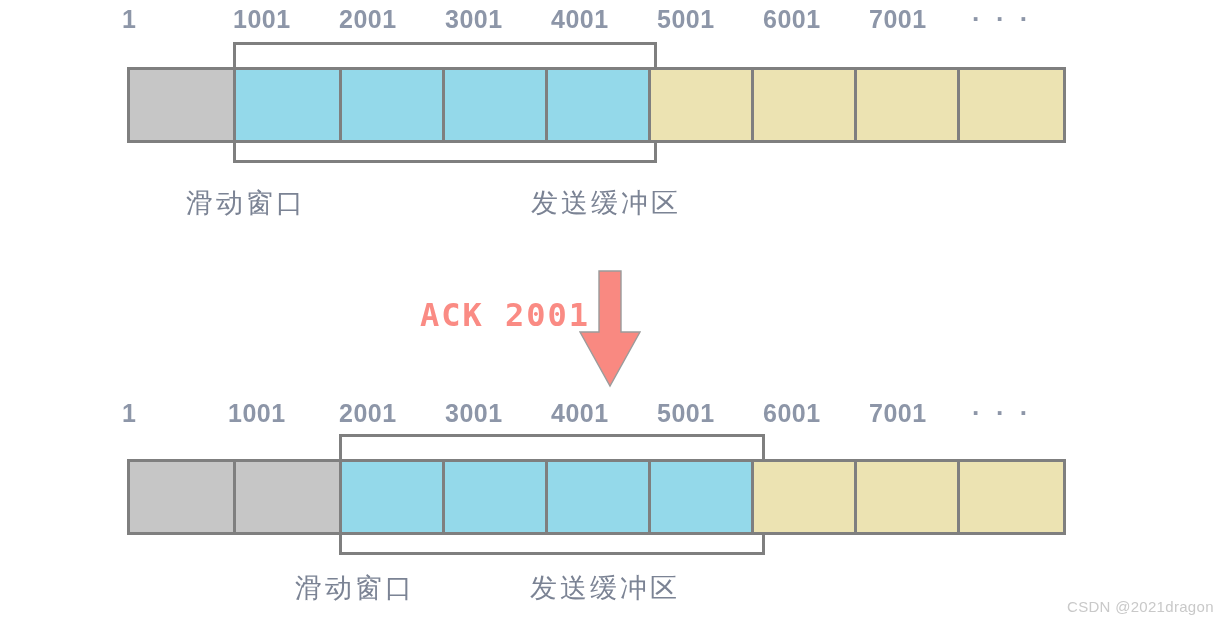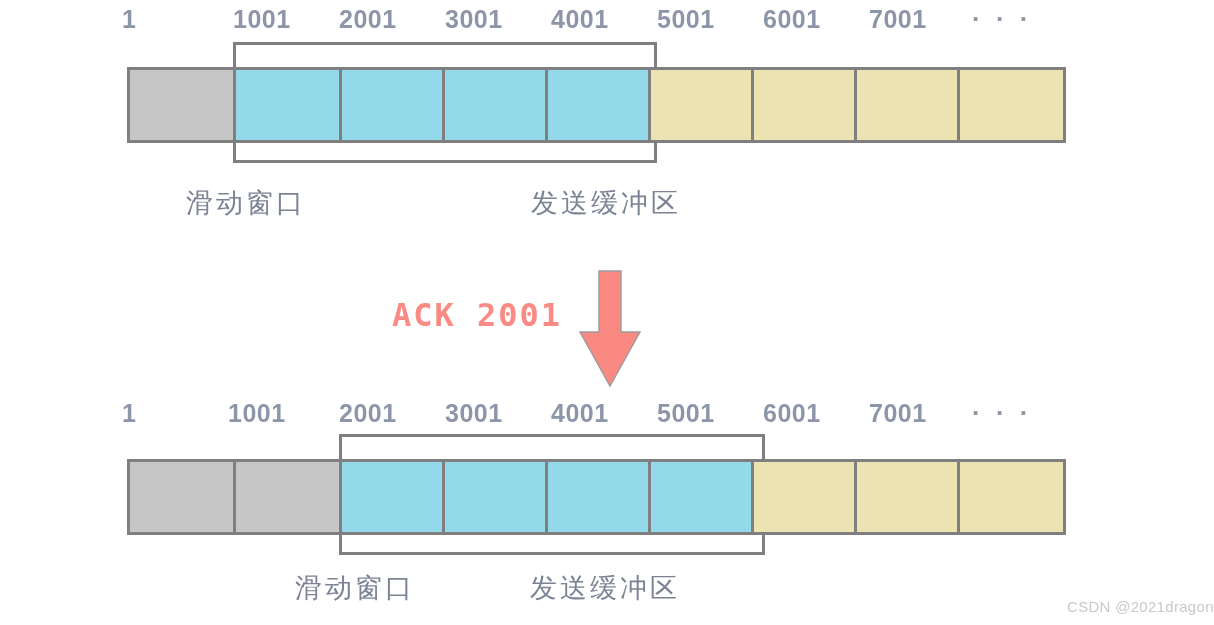--- a/index.html
+++ b/index.html
@@ -87,20 +87,21 @@
 
   
   .ack-label {
     position: absolute;
     font-family: "DejaVu Sans Mono", "Liberation Mono", monospace;
     font-size: 32px;
     font-weight: 700;
     color: #fa8b84;
     letter-spacing: 2px;
     white-space: nowrap;
+    margin-left: 28px;
   }
 
   
   .arrow-wrap {
     position: absolute;
   }
 
   
   .watermark {
     position: absolute;

